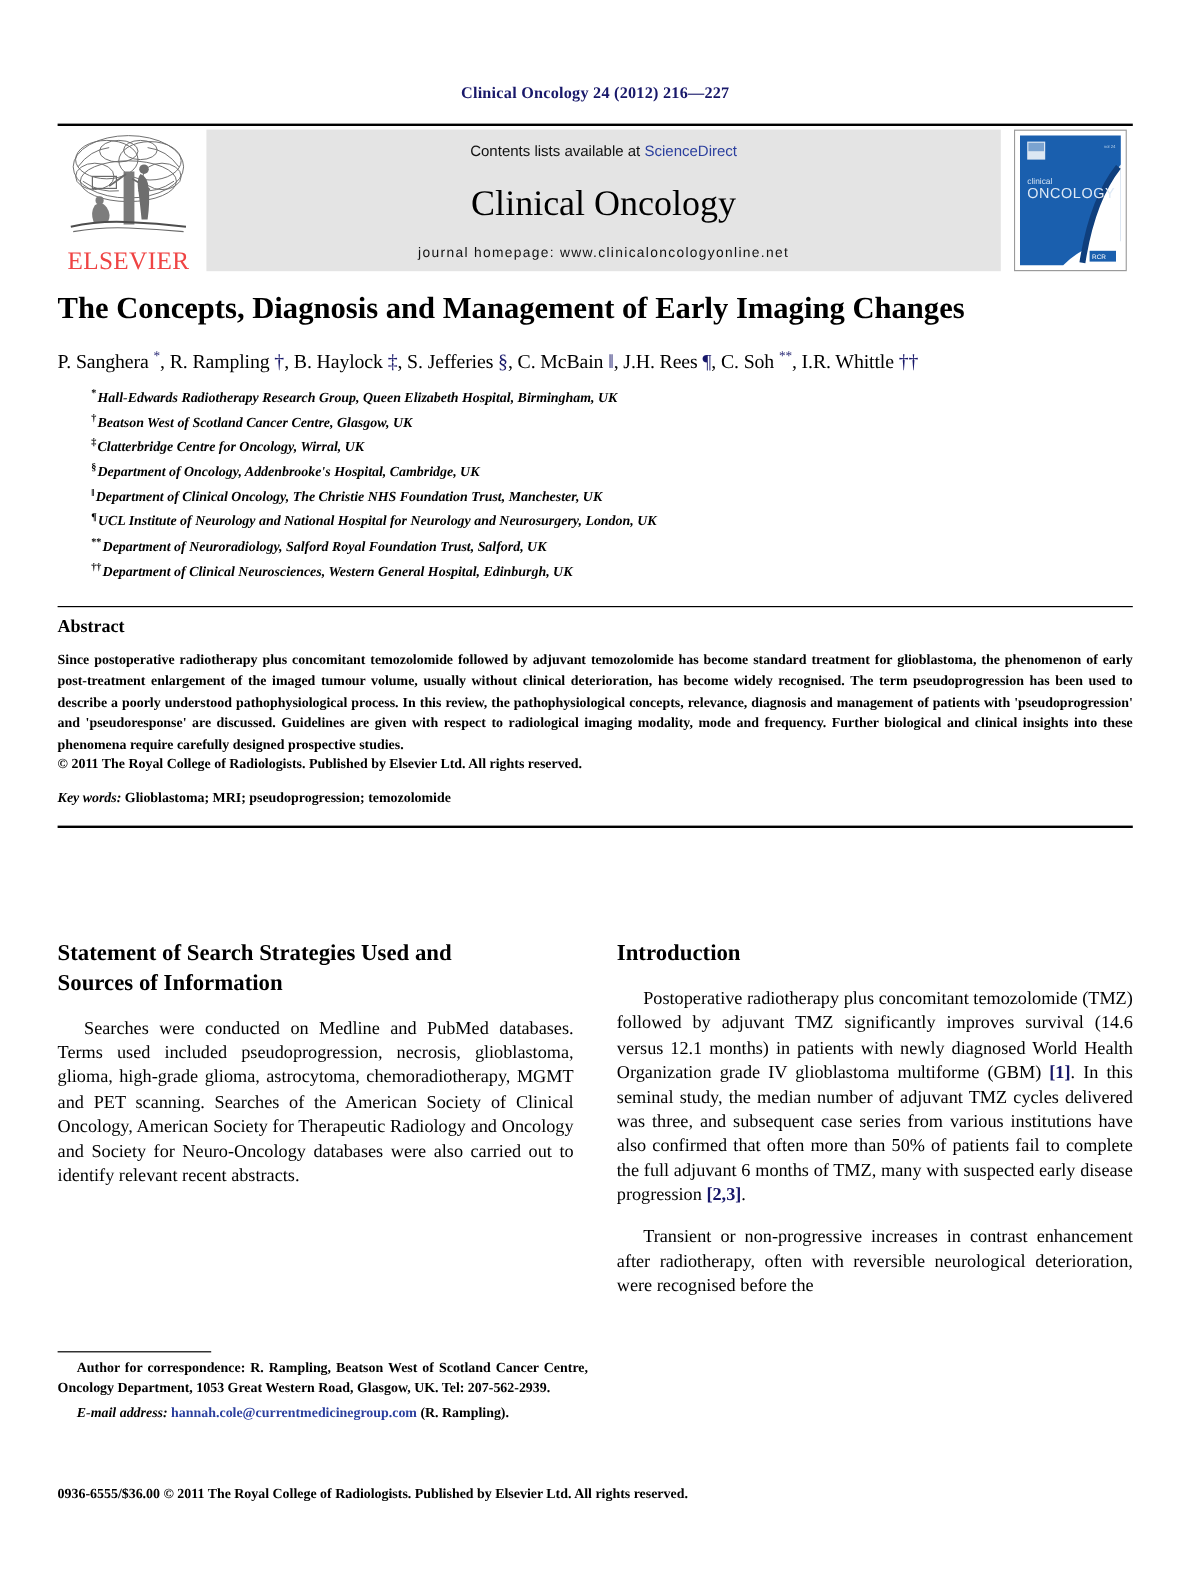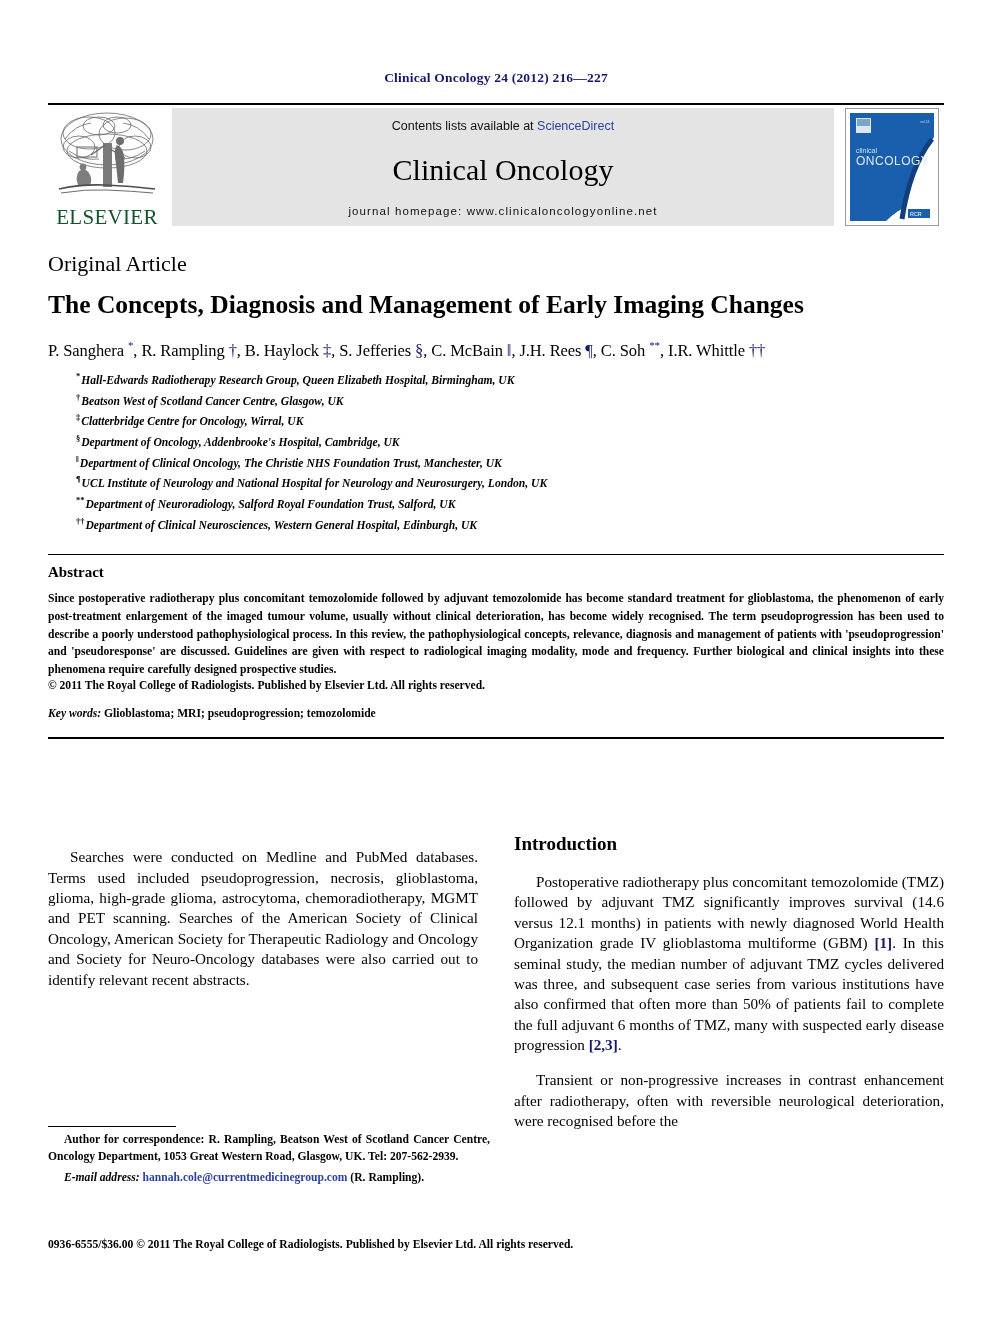--- a/index.html
+++ b/index.html
@@ -49,21 +49,21 @@
     align-items: center;
     justify-content: flex-end;
     padding-bottom: 1px;
   }
   .elsevier-tree {
     width: 104px;
     height: 92px;
   }
   .elsevier-word {
     font-family: "Liberation Serif", serif;
-    color: #14532d;
+    color: #ef4444;
     font-size: 21px;
     letter-spacing: 0.3px;
     line-height: 1;
     margin-top: 6px;
   }
   .masthead-center {
     flex: 1 1 auto;
     background: #e4e4e4;
     margin: 3px 6px 3px 6px;
     display: flex;
@@ -332,21 +332,20 @@
           <text x="10" y="44" fill="#cfe0f2" font-size="7" font-family="Liberation Sans, sans-serif">clinical</text>
           <text x="10" y="56" fill="#dfeaf6" font-size="12" font-family="Liberation Sans, sans-serif" letter-spacing="0.5">ONCOLOGY</text>
           <text x="74" y="14" fill="#bcd4ec" font-size="3.6" font-family="Liberation Sans, sans-serif">vol 24</text>
           <rect x="62" y="100" width="22" height="9" fill="#1a5fae"></rect>
           <text x="64" y="107" fill="#ffffff" font-size="5.4" font-family="Liberation Sans, sans-serif">RCR</text>
         </svg>
       </div>
     </div>
   </div>
 
-  <div class="art-type">Original Article</div>
 
   <h1 class="art-title">
     <span>The Concepts, Diagnosis and Management of Early Imaging Changes</span><br>
   </h1>
 
   <div class="art-authors">P. Sanghera <sup>*</sup>, R. Rampling <span class="dag">†</span>, B. Haylock <span class="dag">‡</span>, S. Jefferies <span class="dag">§</span>, C. McBain <span class="dag">‖</span>, J.H. Rees <span class="dag">¶</span>, C. Soh <sup>**</sup>, I.R. Whittle <span class="dag">††</span></div>
 
   <div class="affiliations">
     <div class="aff-line"><span class="mk">*</span><span>Hall-Edwards Radiotherapy Research Group, Queen Elizabeth Hospital, Birmingham, UK</span></div>
     <div class="aff-line"><span class="mk">†</span><span>Beatson West of Scotland Cancer Centre, Glasgow, UK</span></div>
@@ -364,20 +363,24 @@
   <div class="abstract-body">Since postoperative radiotherapy plus concomitant temozolomide followed by adjuvant temozolomide has become standard treatment for glioblastoma, the phenomenon of early post-treatment enlargement of the imaged tumour volume, usually without clinical deterioration, has become widely recognised. The term pseudoprogression has been used to describe a poorly understood pathophysiological process. In this review, the pathophysiological concepts, relevance, diagnosis and management of patients with 'pseudoprogression' and 'pseudoresponse' are discussed. Guidelines are given with respect to radiological imaging modality, mode and frequency. Further biological and clinical insights into these phenomena require carefully designed prospective studies.</div>
   <div class="abstract-copy">© 2011 The Royal College of Radiologists. Published by Elsevier Ltd. All rights reserved.</div>
   <div class="keywords">
     <span class="kw-label">Key words:</span><span> Glioblastoma; MRI; pseudoprogression; temozolomide</span>
   </div>
   <div class="rule-bottom"></div>
 
   <div class="columns">
 
     <div class="col">
+      <div class="sec-head">
+        <span>Statement of Search Strategies Used and</span><br>
+        <span>Sources of Information</span>
+      </div>
       <p class="para">Searches were conducted on Medline and PubMed databases. Terms used included pseudoprogression, necrosis, glioblastoma, glioma, high-grade glioma, astrocytoma, chemoradiotherapy, MGMT and PET scanning. Searches of the American Society of Clinical Oncology, American Society for Therapeutic Radiology and Oncology and Society for Neuro-Oncology databases were also carried out to identify relevant recent abstracts.</p>
     </div>
 
     <div class="col">
       <div class="sec-head">Introduction</div>
       <p class="para">Postoperative radiotherapy plus concomitant temozolomide (TMZ) followed by adjuvant TMZ significantly improves survival (14.6 versus 12.1 months) in patients with newly diagnosed World Health Organization grade IV glioblastoma multiforme (GBM) <span class="ref">[1]</span>. In this seminal study, the median number of adjuvant TMZ cycles delivered was three, and subsequent case series from various institutions have also confirmed that often more than 50% of patients fail to complete the full adjuvant 6 months of TMZ, many with suspected early disease progression <span class="ref">[2,3]</span>.</p>
       <p class="para tight">Transient or non-progressive increases in contrast enhancement after radiotherapy, often with reversible neurological deterioration, were recognised before the</p>
     </div>
   </div>
 

